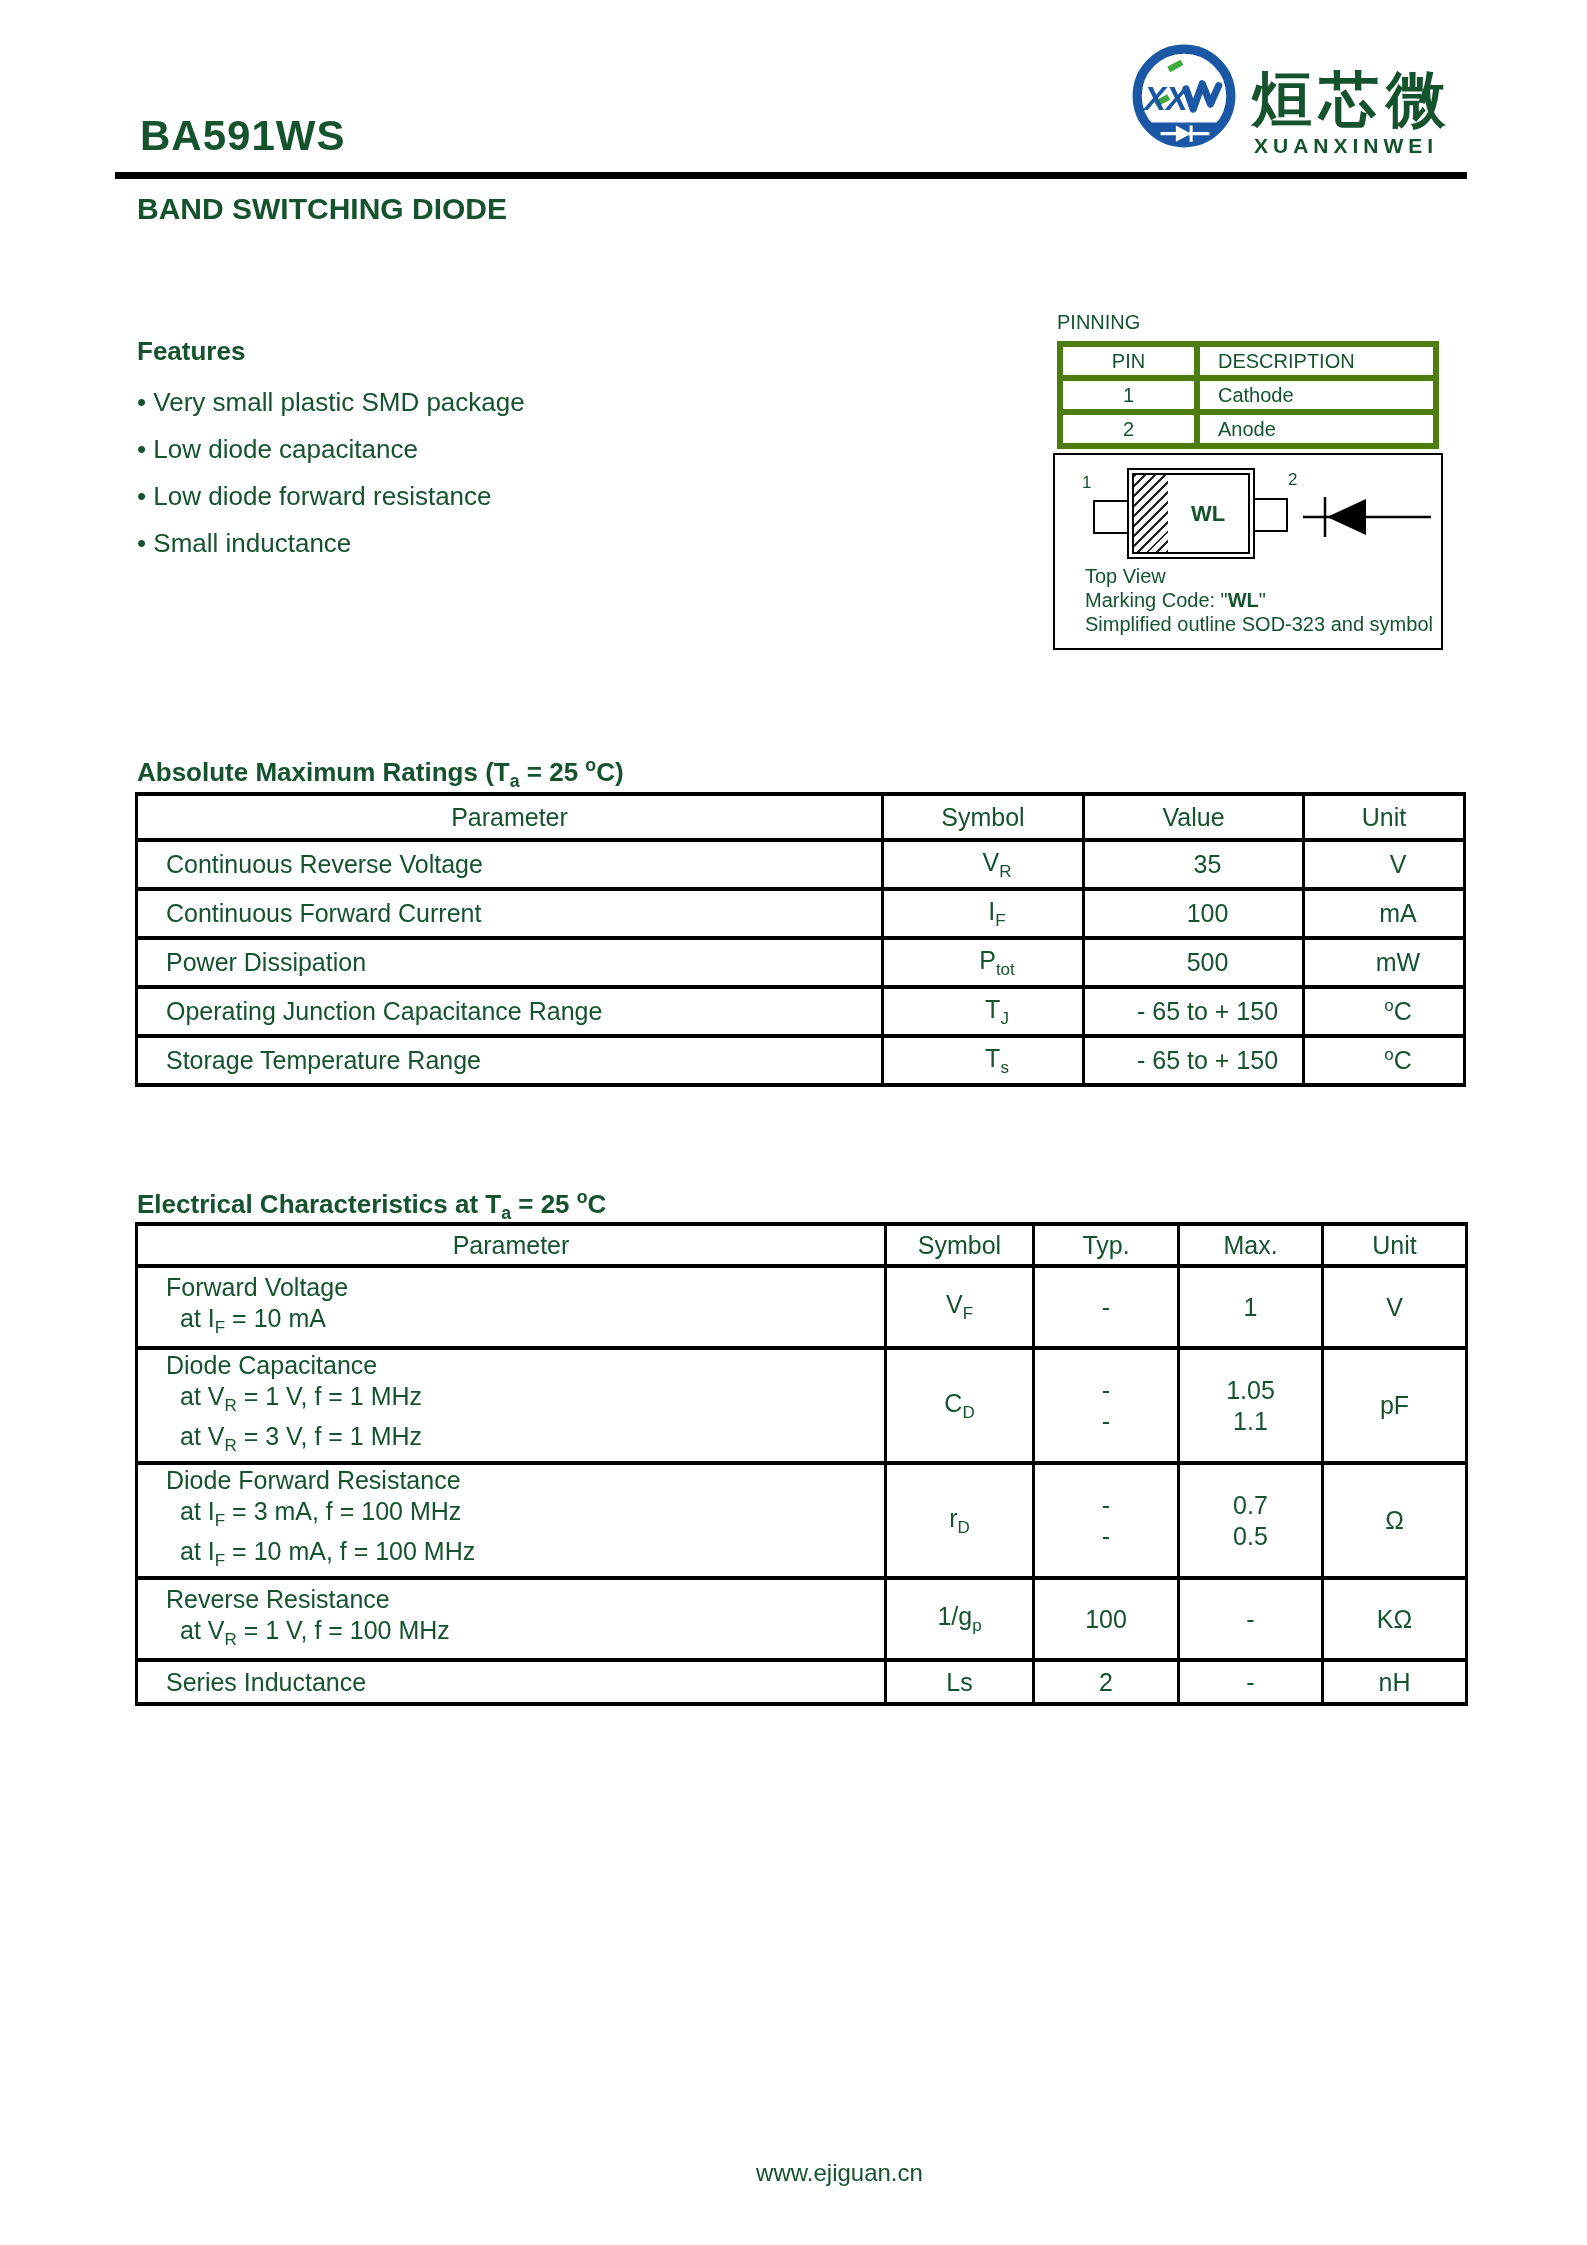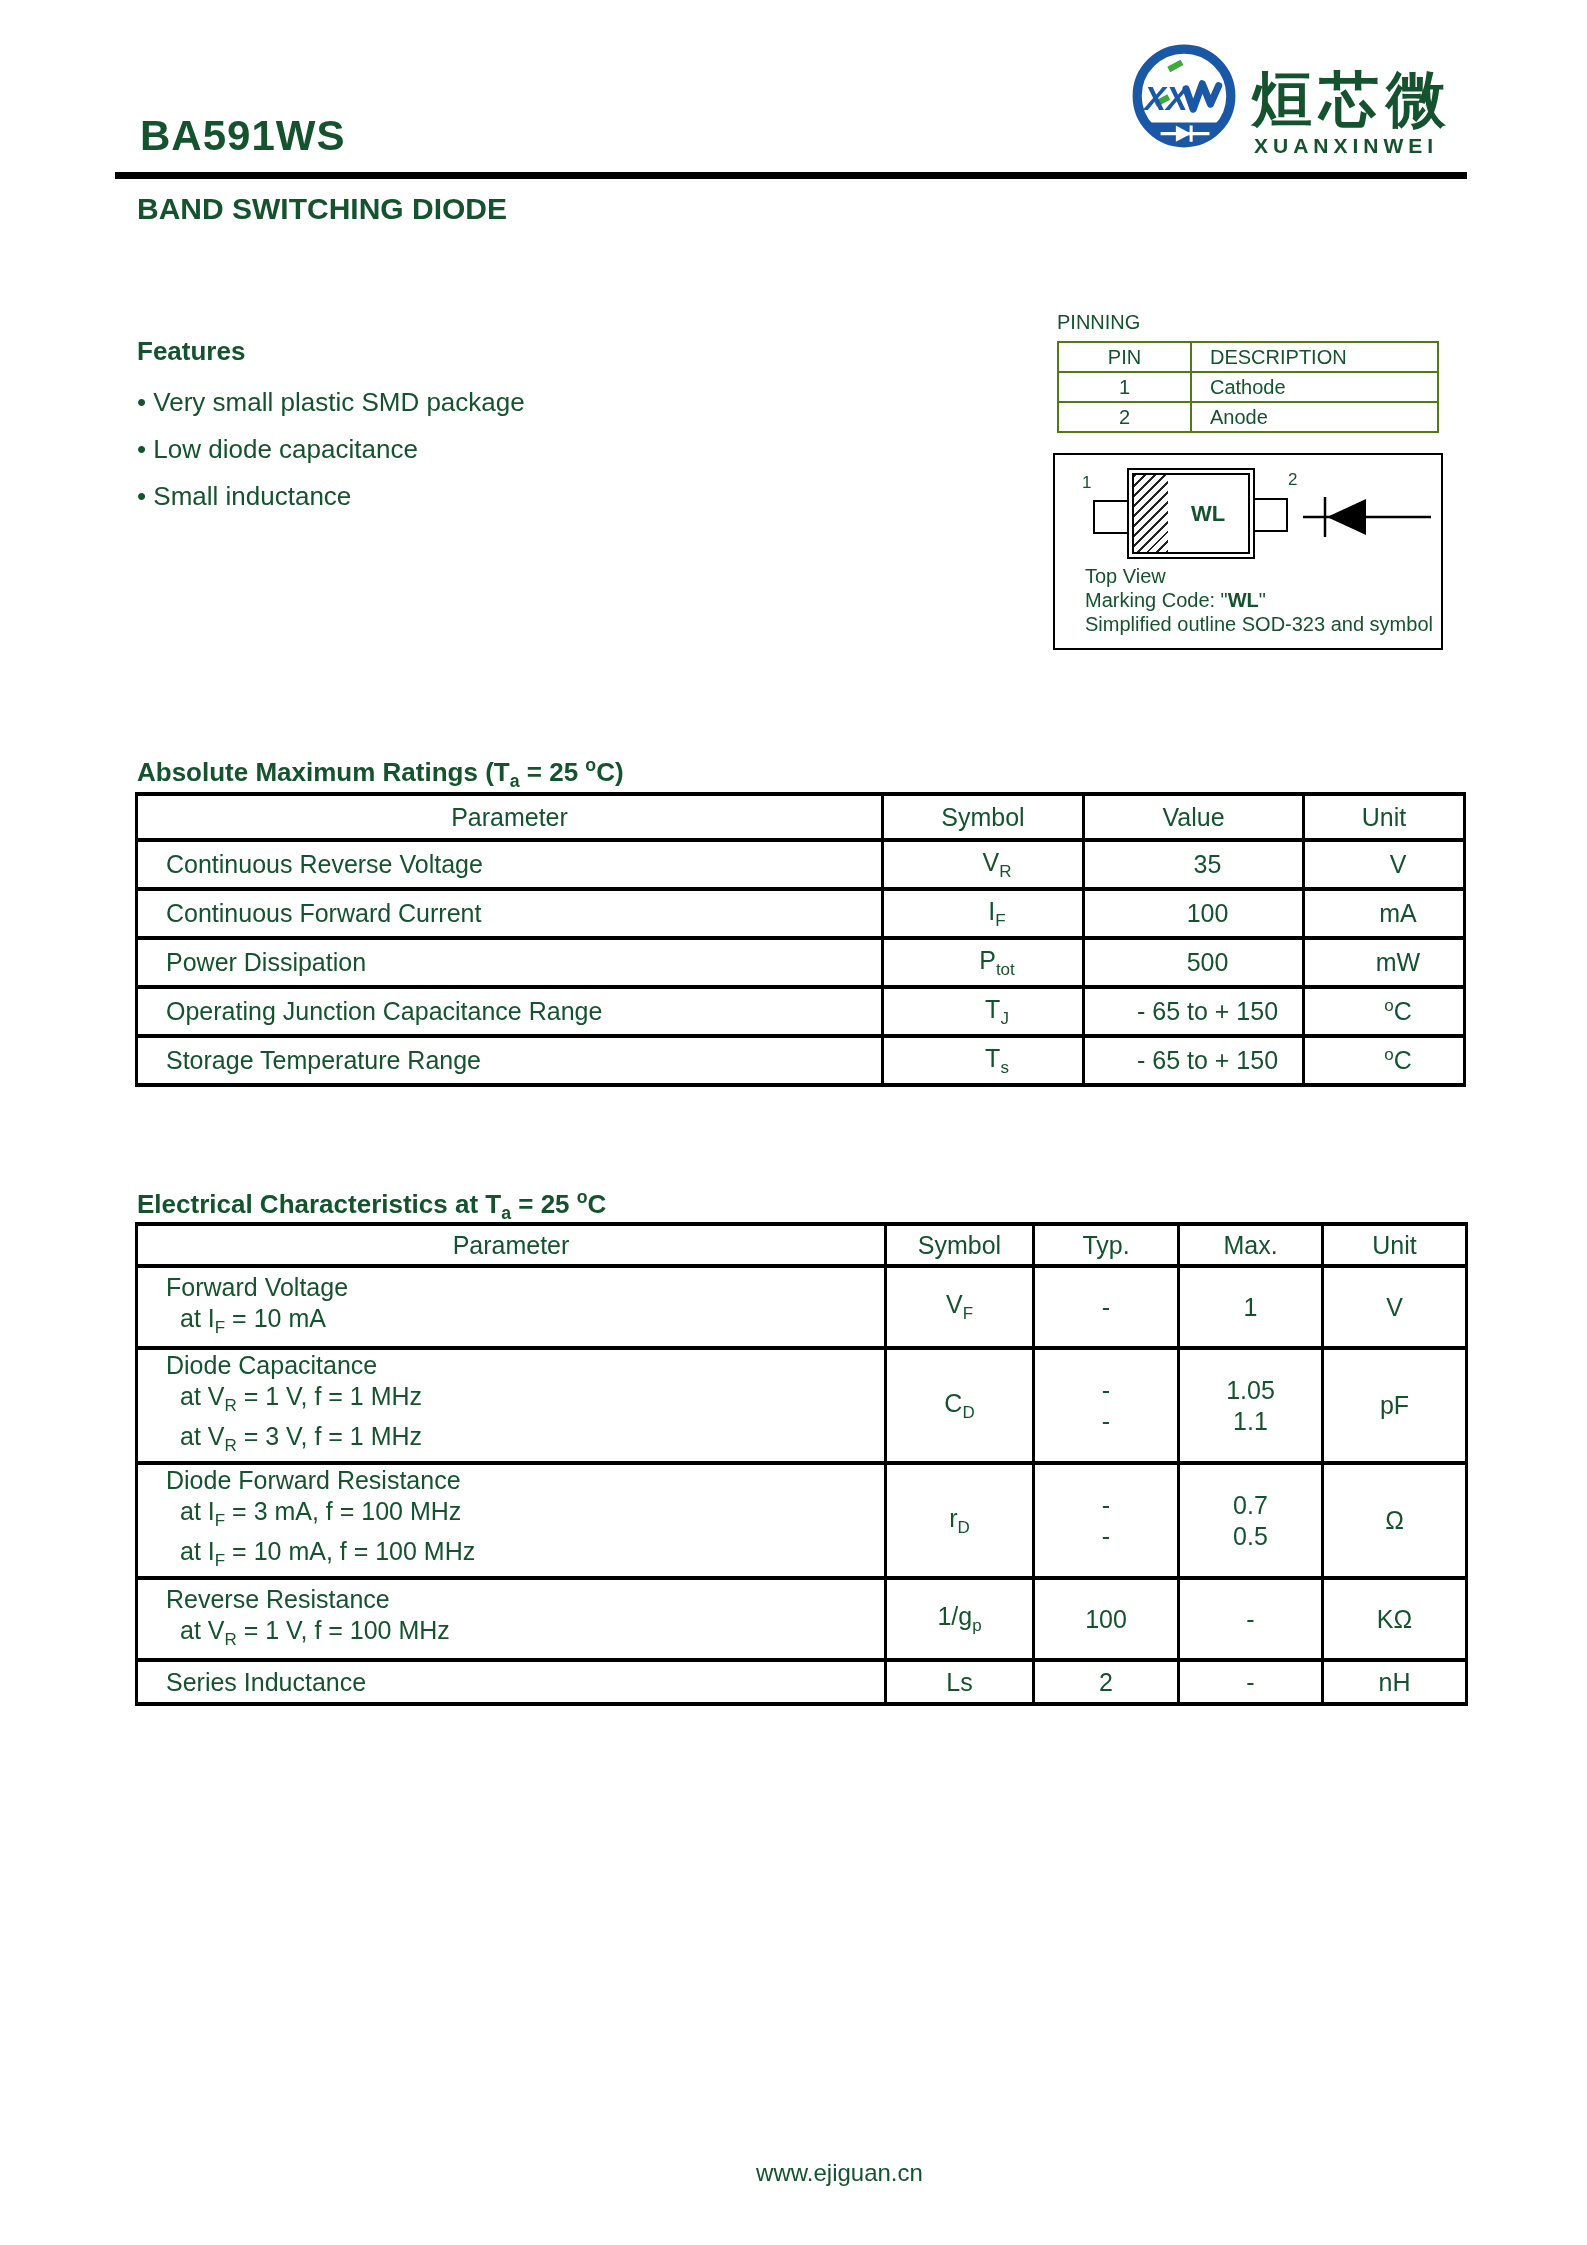--- a/index.html
+++ b/index.html
@@ -18,21 +18,21 @@
   
   .features{position:absolute;left:137px;top:336px;}
   .features-heading{font-size:26px;font-weight:bold;margin:0 0 12px 0;}
   .features ul{margin:0;padding:0;list-style:none;}
   .features li{font-size:26px;line-height:47px;}
   .features li::before{content:"• ";}
 
   
   .pinning-heading{position:absolute;left:1057px;top:311px;font-size:20px;}
   .pin-table{position:absolute;left:1057px;top:341px;width:382px;border-collapse:collapse;table-layout:fixed;font-size:20px;}
-  .pin-table th,.pin-table td{border:2px solid #4d7c0f;height:28px;padding:0;font-weight:normal;}
+  .pin-table th,.pin-table td{border:6px solid #4d7c0f;height:28px;padding:0;font-weight:normal;}
   .pin-table .c-pin{width:131px;text-align:center;}
   .pin-table .c-desc{text-align:left;padding-left:18px;}
 
   
   .pkg-box{position:absolute;left:1053px;top:453px;width:386px;height:193px;border:2px solid #000;}
   .lead1{position:absolute;left:38px;top:45px;width:34px;height:30px;border:2px solid #000;border-right:none;}
   .lead2{position:absolute;left:200px;top:43px;width:31px;height:30px;border:2px solid #000;border-left:none;}
   .body-outer{position:absolute;left:72px;top:13px;width:128px;height:91px;border:2px solid #000;padding:3px;box-sizing:border-box;}
   .body-inner{width:100%;height:100%;border:2px solid #000;box-sizing:border-box;display:flex;}
   .hatch{width:34px;background:repeating-linear-gradient(135deg,#222 0 2px,transparent 2px 7px);}
@@ -93,20 +93,21 @@
   </div>
 
   <div class="header-rule"></div>
   <div class="page-subtitle">BAND SWITCHING DIODE</div>
 
   <div class="features">
     <h3 class="features-heading">Features</h3>
     <ul id="features-list">
         <li>Very small plastic SMD package</li>
         <li>Low diode capacitance</li>
+        <li>Low diode forward resistance</li>
         <li>Small inductance</li>
       </ul>
   </div>
 
   <div class="pinning-heading">PINNING</div>
   <table class="pin-table">
     <thead>
       <tr>
         <th class="c-pin">PIN</th>
         <th class="c-desc">DESCRIPTION</th>

